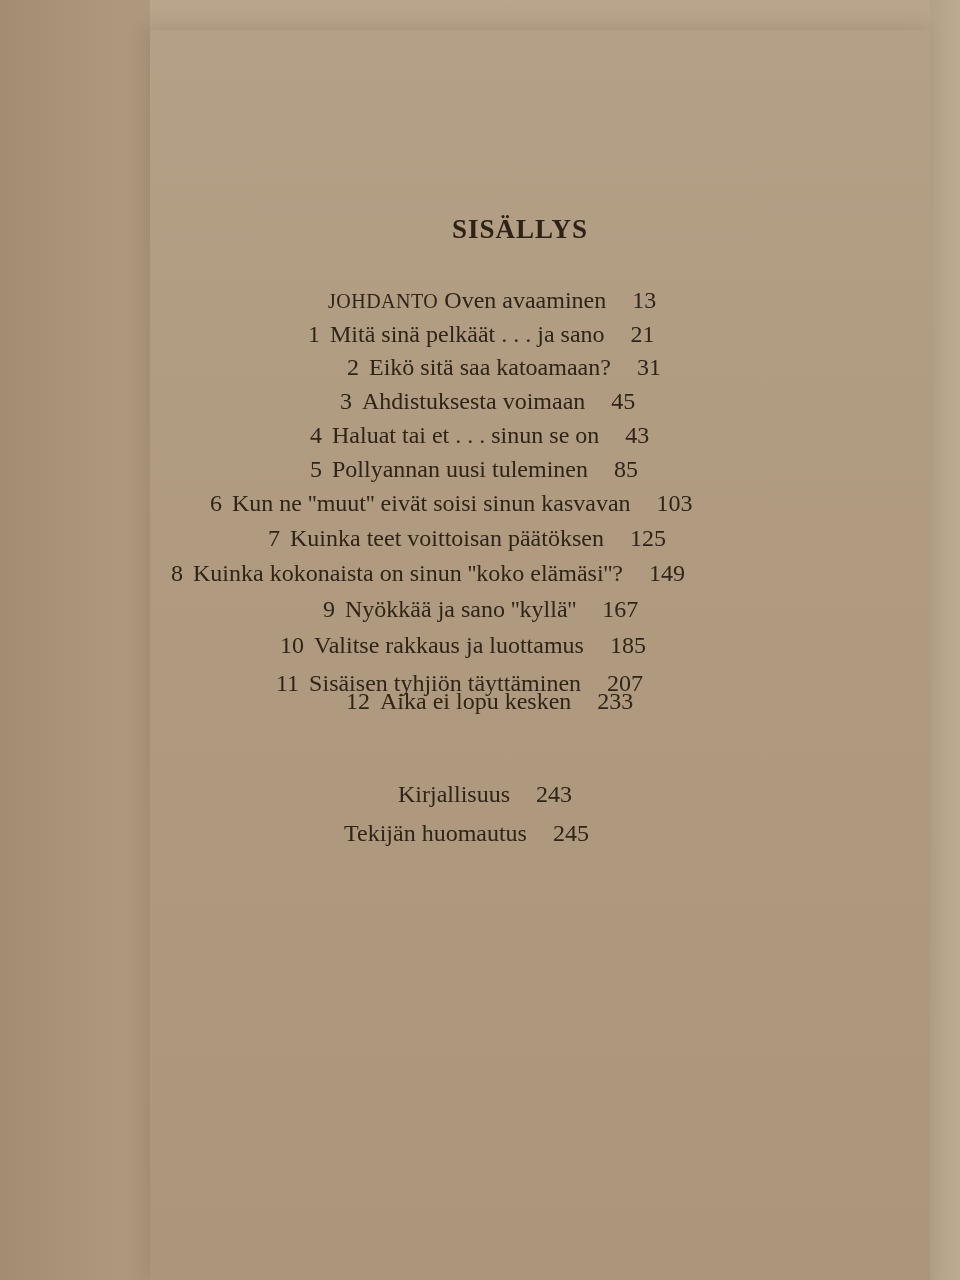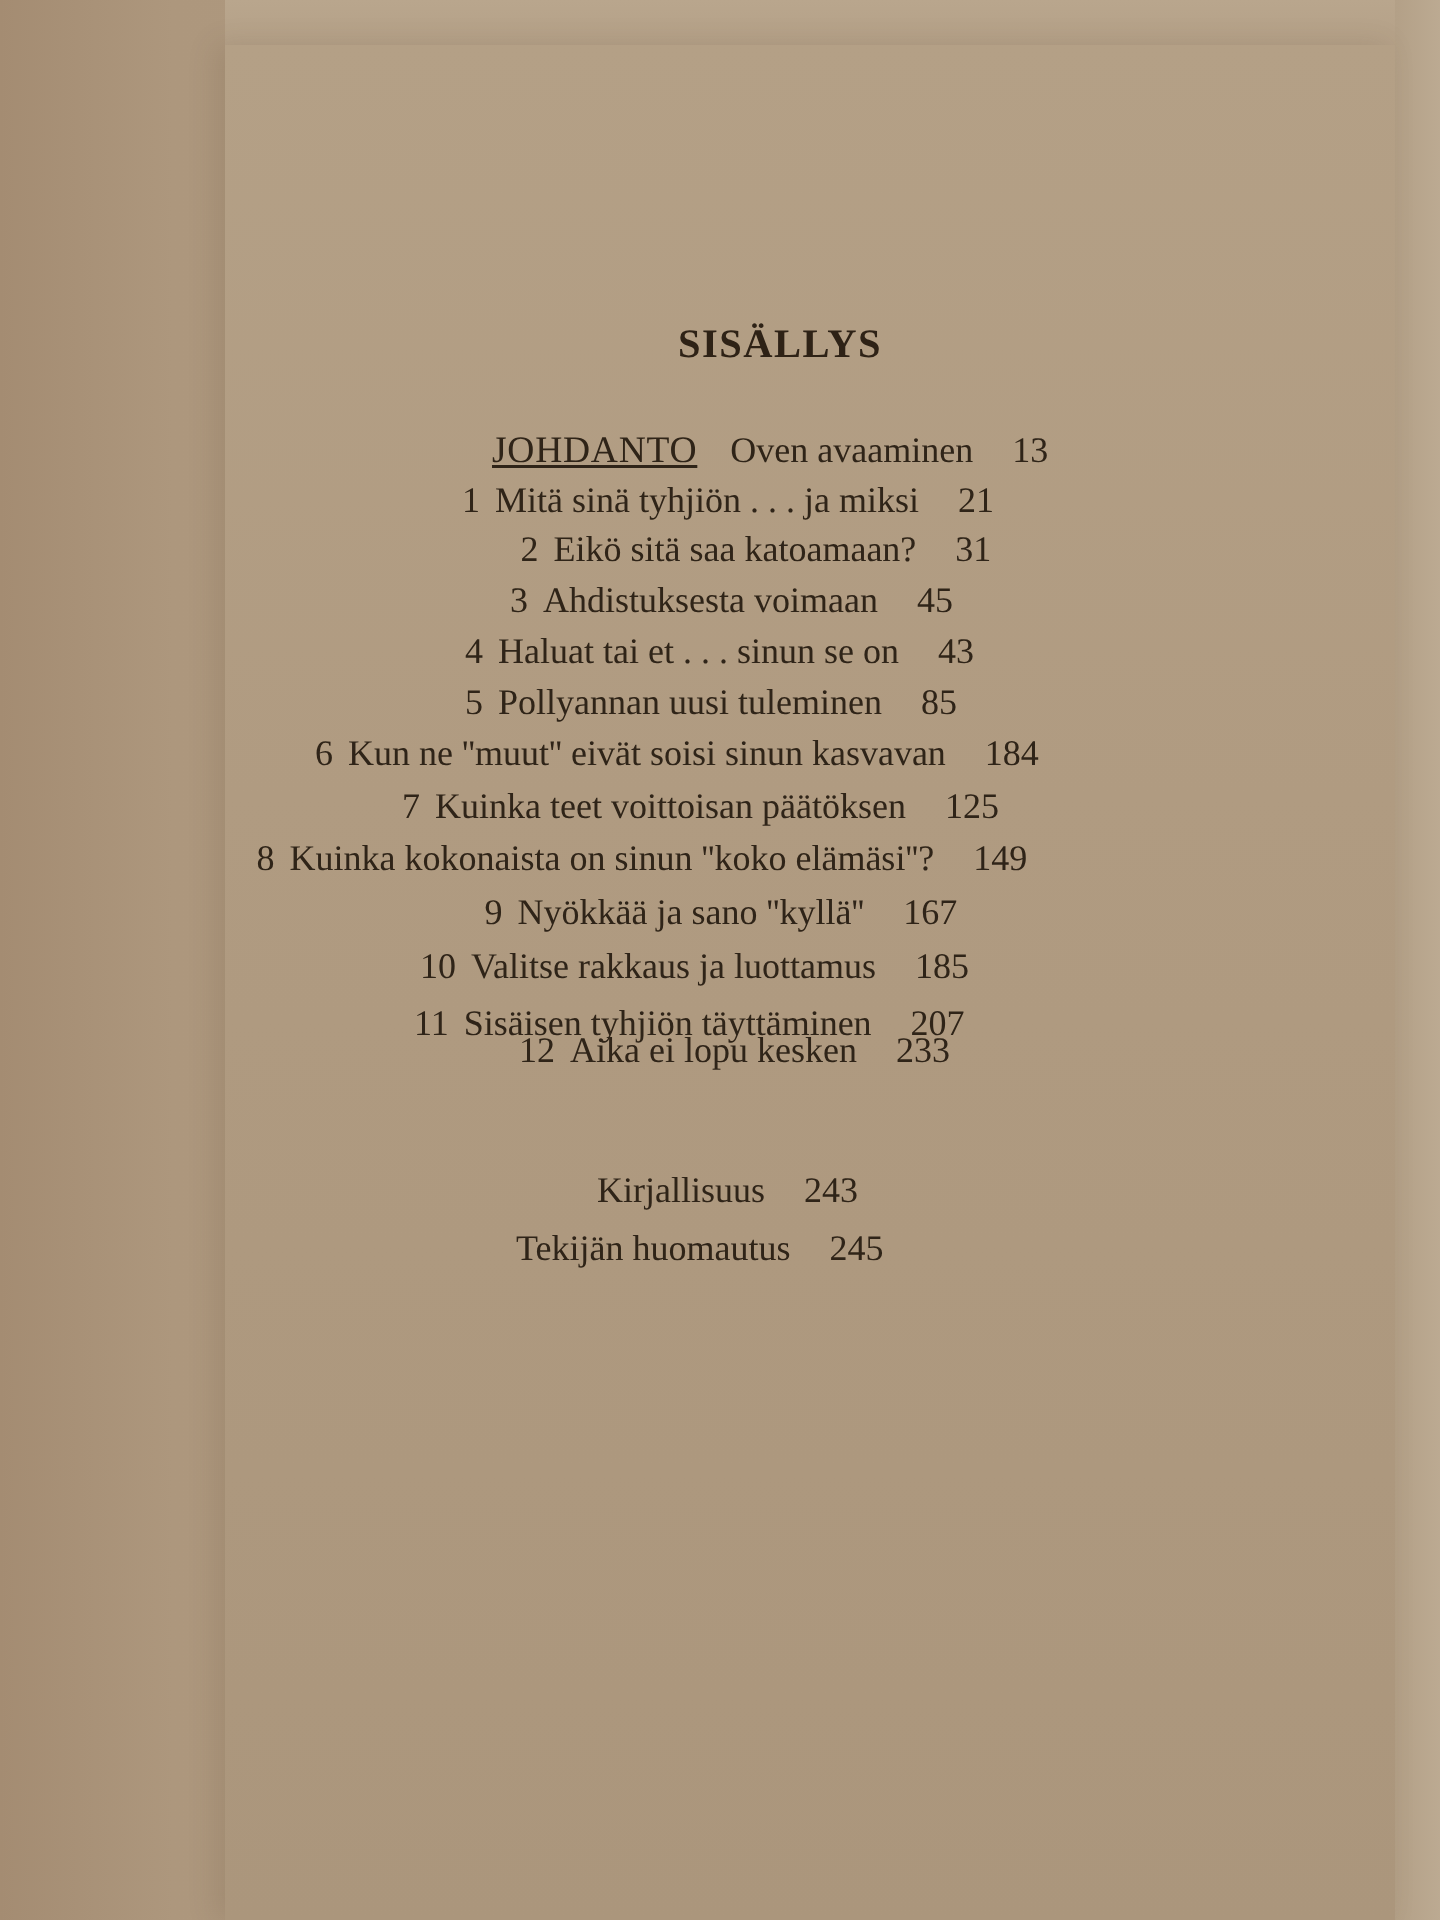--- a/index.html
+++ b/index.html
@@ -27,53 +27,53 @@
   }
   .title {
     position:absolute; left:0; width:1040px; top:214px;
     text-align:center; font-weight:bold; font-size:27px; letter-spacing:1px;
     color:#2e2216;
   }
   .toc-line {
     position:absolute; font-size:24px; color:#2f2418; white-space:nowrap;
   }
   .num { margin-right:10px; }
-  .num-small { font-variant:small-caps; font-size:25px; letter-spacing:0.5px; margin-right:22px;text-decoration:underline; }
+  .num-small { font-variant:small-caps; font-size:20px; letter-spacing:0.5px; margin-right:6px; }
   .page-no { margin-left:26px; }
 </style>
 </head>
 <body>
 
 <div class="backdrop"></div>
 <div class="page-edge-top"></div>
 <div class="page-edge-right"></div>
 <div class="page"></div>
 
 <div class="title">SISÄLLYS</div>
 
 <div class="toc-line" style="left:328px; top:287px;">
   <span class="num-small">JOHDANTO</span><span>Oven avaaminen</span><span class="page-no">13</span>
 </div>
 <div class="toc-line" style="left:308px; top:321px;">
-  <span class="num">1</span><span>Mitä sinä tyhjiön . . . ja miksi</span><span class="page-no">21</span>
+  <span class="num">1</span><span>Mitä sinä pelkäät . . . ja sano</span><span class="page-no">21</span>
 </div>
 <div class="toc-line" style="left:328px; top:354px;margin-left:19px;">
   <span class="num">2</span><span>Eikö sitä saa katoamaan?</span><span class="page-no">31</span>
 </div>
 <div class="toc-line" style="left:340px; top:388px;">
   <span class="num">3</span><span>Ahdistuksesta voimaan</span><span class="page-no">45</span>
 </div>
 <div class="toc-line" style="left:310px; top:422px;">
   <span class="num">4</span><span>Haluat tai et . . . sinun se on</span><span class="page-no">43</span>
 </div>
 <div class="toc-line" style="left:310px; top:456px;">
   <span class="num">5</span><span>Pollyannan uusi tuleminen</span><span class="page-no">85</span>
 </div>
 <div class="toc-line" style="left:210px; top:490px;">
-  <span class="num">6</span><span>Kun ne ''muut'' eivät soisi sinun kasvavan</span><span class="page-no">184</span>
+  <span class="num">6</span><span>Kun ne ''muut'' eivät soisi sinun kasvavan</span><span class="page-no">103</span>
 </div>
 <div class="toc-line" style="left:268px; top:525px;font-family:Liberation Serif, serif;">
   <span class="num">7</span><span>Kuinka teet voittoisan päätöksen</span><span class="page-no">125</span>
 </div>
 <div class="toc-line" style="left:171px; top:560px;">
   <span class="num">8</span><span>Kuinka kokonaista on sinun ''koko elämäsi''?</span><span class="page-no">149</span>
 </div>
 <div class="toc-line" style="left:323px; top:596px;">
   <span class="num">9</span><span>Nyökkää ja sano ''kyllä''</span><span class="page-no">167</span>
 </div>

